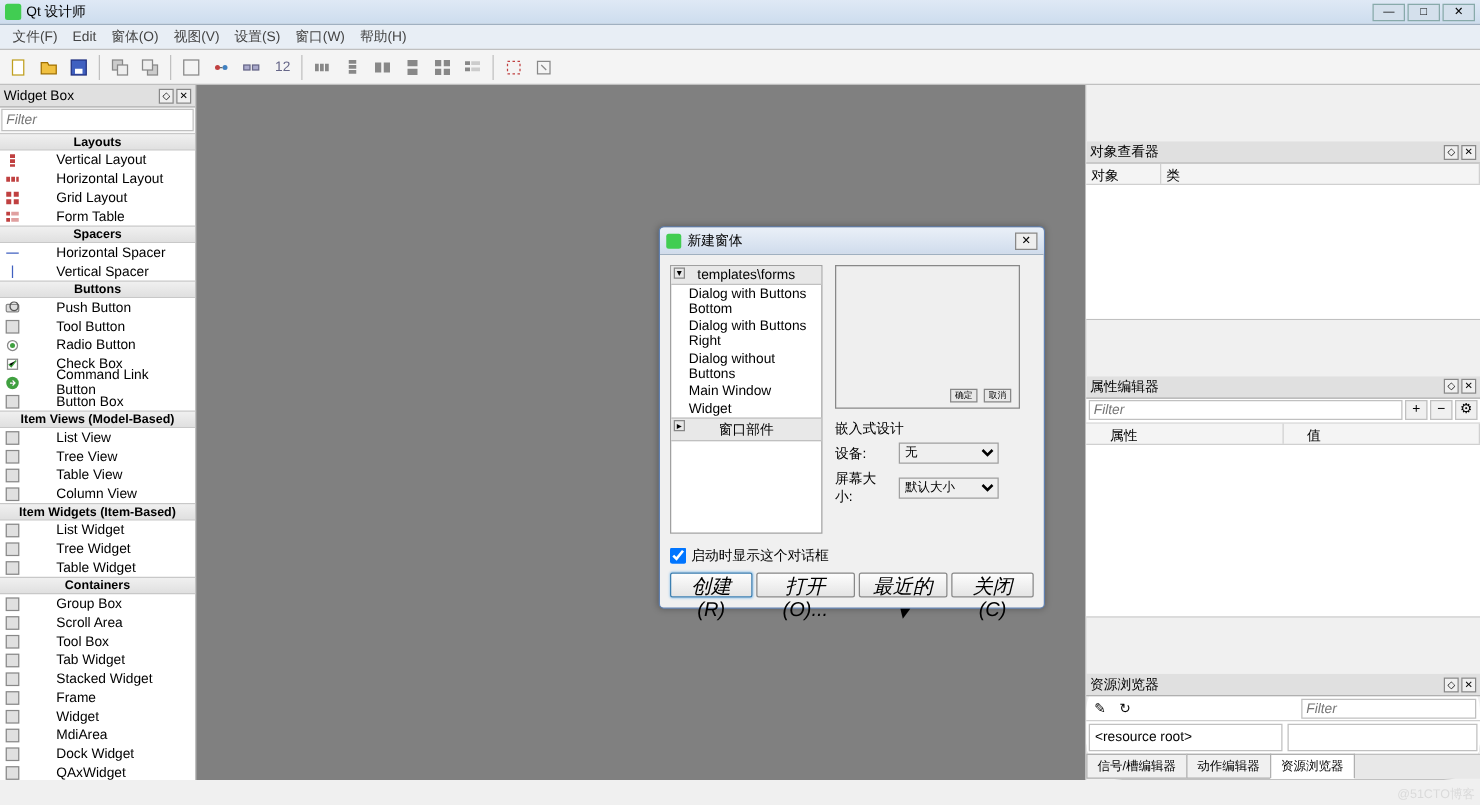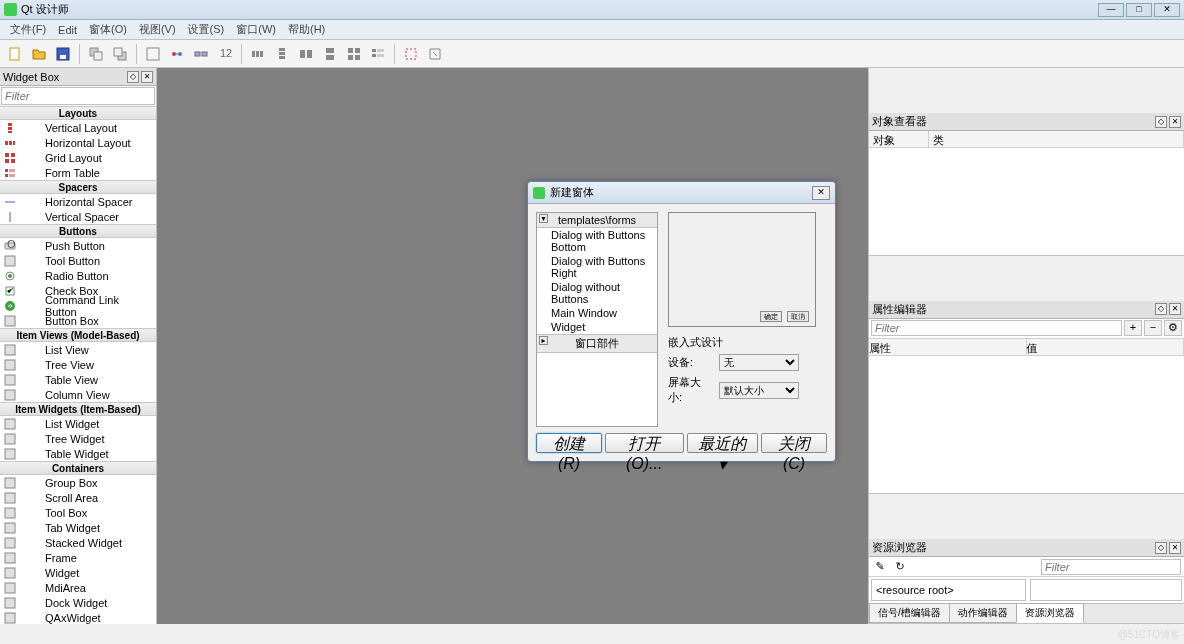--- a/index.html
+++ b/index.html
@@ -28,22 +28,22 @@
 .rightcol { width: 316px; display: flex; flex-direction: column; border-left: 1px solid #c0c0c0; }
 .dock { background: #fff; border-bottom: 1px solid #c0c0c0; display:flex; flex-direction:column;margin-top:45px;}
 .objinsp { height:157px; }
 .objinsp .hdr-row { display:flex; height:17px; border-bottom:1px solid #d0d0d0; background:#f4f4f4;}
 .objinsp .hdr-row div { padding:2px 4px; border-right:1px solid #d0d0d0;}
 .proped { height:213px; }
 .proped .filter-row { display:flex; align-items:center; height:20px; border-bottom:1px solid #d0d0d0; padding:0 2px;}
 .proped .filter-row input { flex:1; border:1px solid #c0c0c0; height:16px; padding:0 3px; font-style:italic; color:#888;}
 .proped .filter-row .pbtn { width:18px; height:16px; border:1px solid #c0c0c0; margin-left:2px; text-align:center; line-height:13px; cursor:pointer; background:#f0f0f0;}
 .proped .hdr-row { display:flex; height:17px; background:#f4f4f4; border-bottom:1px solid #d0d0d0;}
-.proped .hdr-row div{ padding:2px 0; width:50%; border-right:1px solid #d0d0d0;}
-.resbrw { flex:1; display:flex; flex-direction:column;}
+.proped .hdr-row div{ padding:2px 19px; width:50%; border-right:1px solid #d0d0d0;}
+.resbrw { flex:1; display:flex; flex-direction:column;border-radius:29px;}
 .resbrw .tool-row { height:20px; display:flex; align-items:center; padding:0 3px; border-bottom:1px solid #d0d0d0; gap:4px;}
 .resbrw .tool-row .ricon { width:16px; height:16px; cursor:pointer; display:inline-flex; align-items:center; justify-content:center;}
 .resbrw .tool-row input { flex:1; border:1px solid #c0c0c0; height:16px; padding:0 3px; font-style:italic; color:#888; margin-left:auto; max-width:140px;}
 .resbrw .panes { flex:1; display:flex; }
 .resbrw .panes .p1 { width:155px; border:1px solid #c0c0c0; margin:2px; padding:4px; font-size:10px;}
 .resbrw .panes .p2 { flex:1; border:1px solid #c0c0c0; margin:2px;}
 .btabs { height:20px; display:flex; align-items:flex-end; border-top:1px solid #c0c0c0; background:#e8e8e8;}
 .btabs div { padding:2px 8px; border:1px solid #b0b0b0; background:#f0f0f0; margin-right:-1px; font-size:10px; cursor:pointer;}
 .btabs div.active { background:#fff; border-bottom:1px solid #fff;}
 
@@ -510,20 +510,24 @@
                 <label>设备:</label>
                 <select><option>无</option></select>
               </div>
               <div class="row">
                 <label>屏幕大小:</label>
                 <select><option>默认大小</option></select>
               </div>
             </div>
           </div>
         </div>
+        <div class="dlg-check">
+          <input type="checkbox" checked="" style="">
+          <span>启动时显示这个对话框</span>
+        </div>
         <div class="dlg-btns">
           <button class="primary">创建(R)</button>
           <button>打开(O)...</button>
           <button>最近的 ▾</button>
           <button>关闭(C)</button>
         </div>
       </div>
     </div>
   </div>
 

